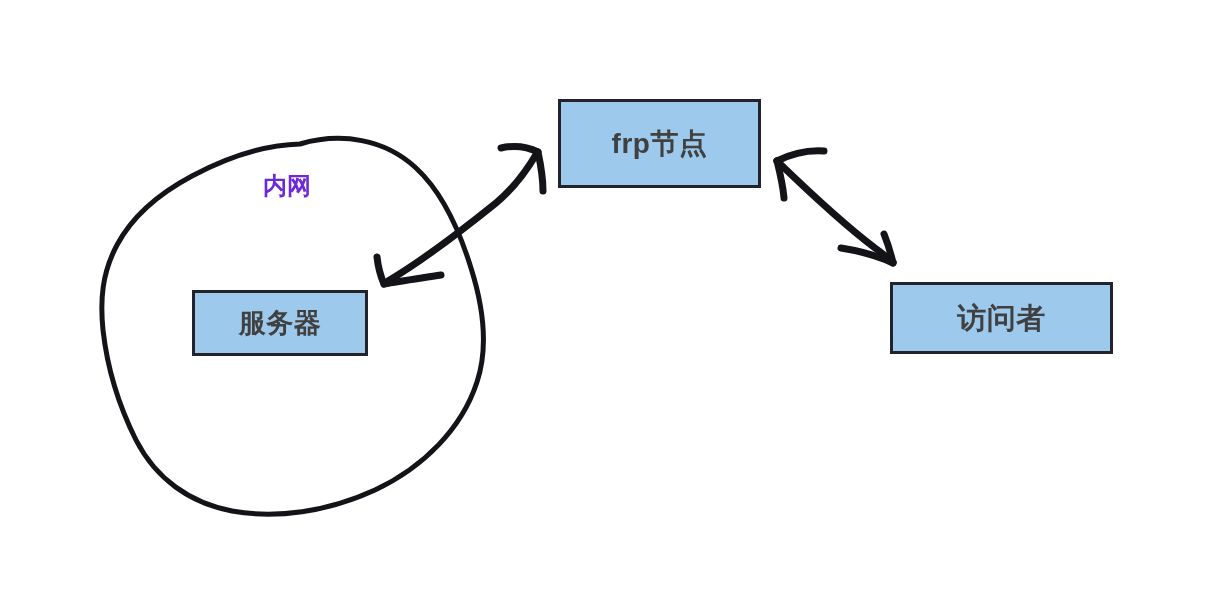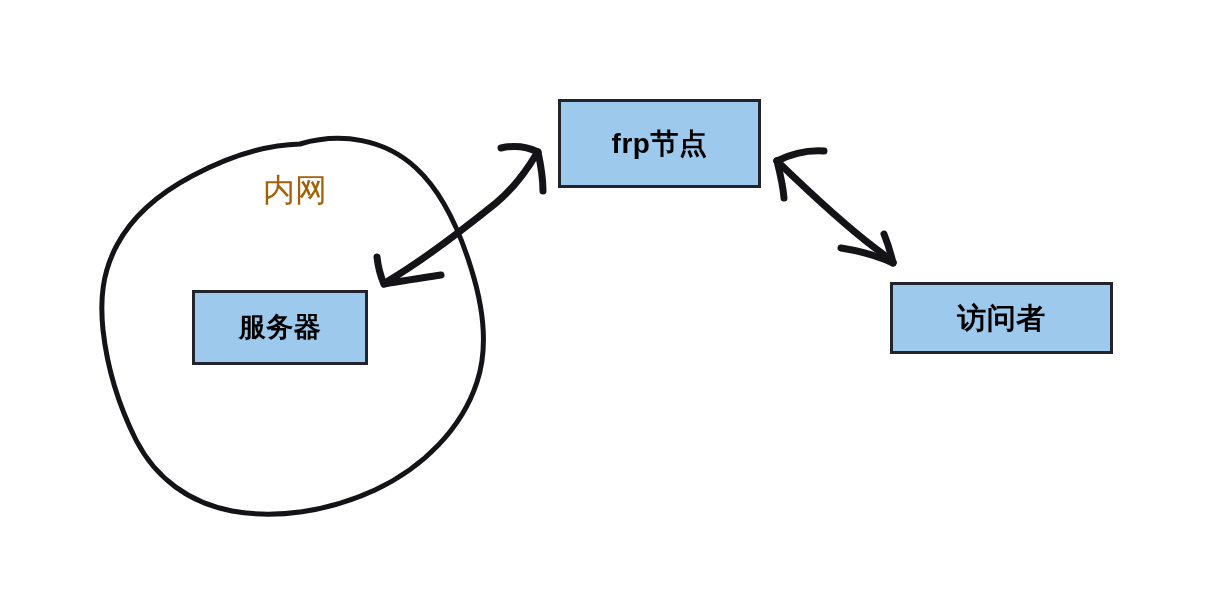--- a/index.html
+++ b/index.html
@@ -30,56 +30,56 @@
     position: absolute;
     box-sizing: border-box;
     background: #9dc9ec;
     border: 3px solid #23232b;
     display: flex;
     align-items: center;
     justify-content: center;
   }
   .node-label {
     font-weight: bold;
-    color: #000000;
+    color: #404040;
     letter-spacing: 0.5px;
     white-space: nowrap;
     line-height: 1;
   }
   #box-frp {
     left: 558px;
     top: 99px;
     width: 203px;
     height: 89px;
   }
   #box-frp .node-label { font-size: 28px; }
 
   #box-server {
     left: 192px;
     top: 290px;
     width: 176px;
-    height: 75px;
+    height: 66px;
   }
   #box-server .node-label { font-size: 27px; }
 
   #box-visitor {
     left: 890px;
     top: 282px;
     width: 223px;
     height: 72px;
   }
   #box-visitor .node-label { font-size: 29px; }
 
   #zone-label {
     position: absolute;
     left: 263px;
     top: 174px;
-    font-size: 32px;
-    font-weight: normal;
-    color: #a16207;
+    font-size: 24px;
+    font-weight: bold;
+    color: #6d28d9;
     white-space: nowrap;
     line-height: 1;
   }
 </style>
 </head>
 <body>
 
 <div id="canvas">
 
   <svg id="sketch-layer" viewBox="0 0 1214 612" width="1214" height="612" xmlns="http://www.w3.org/2000/svg">

